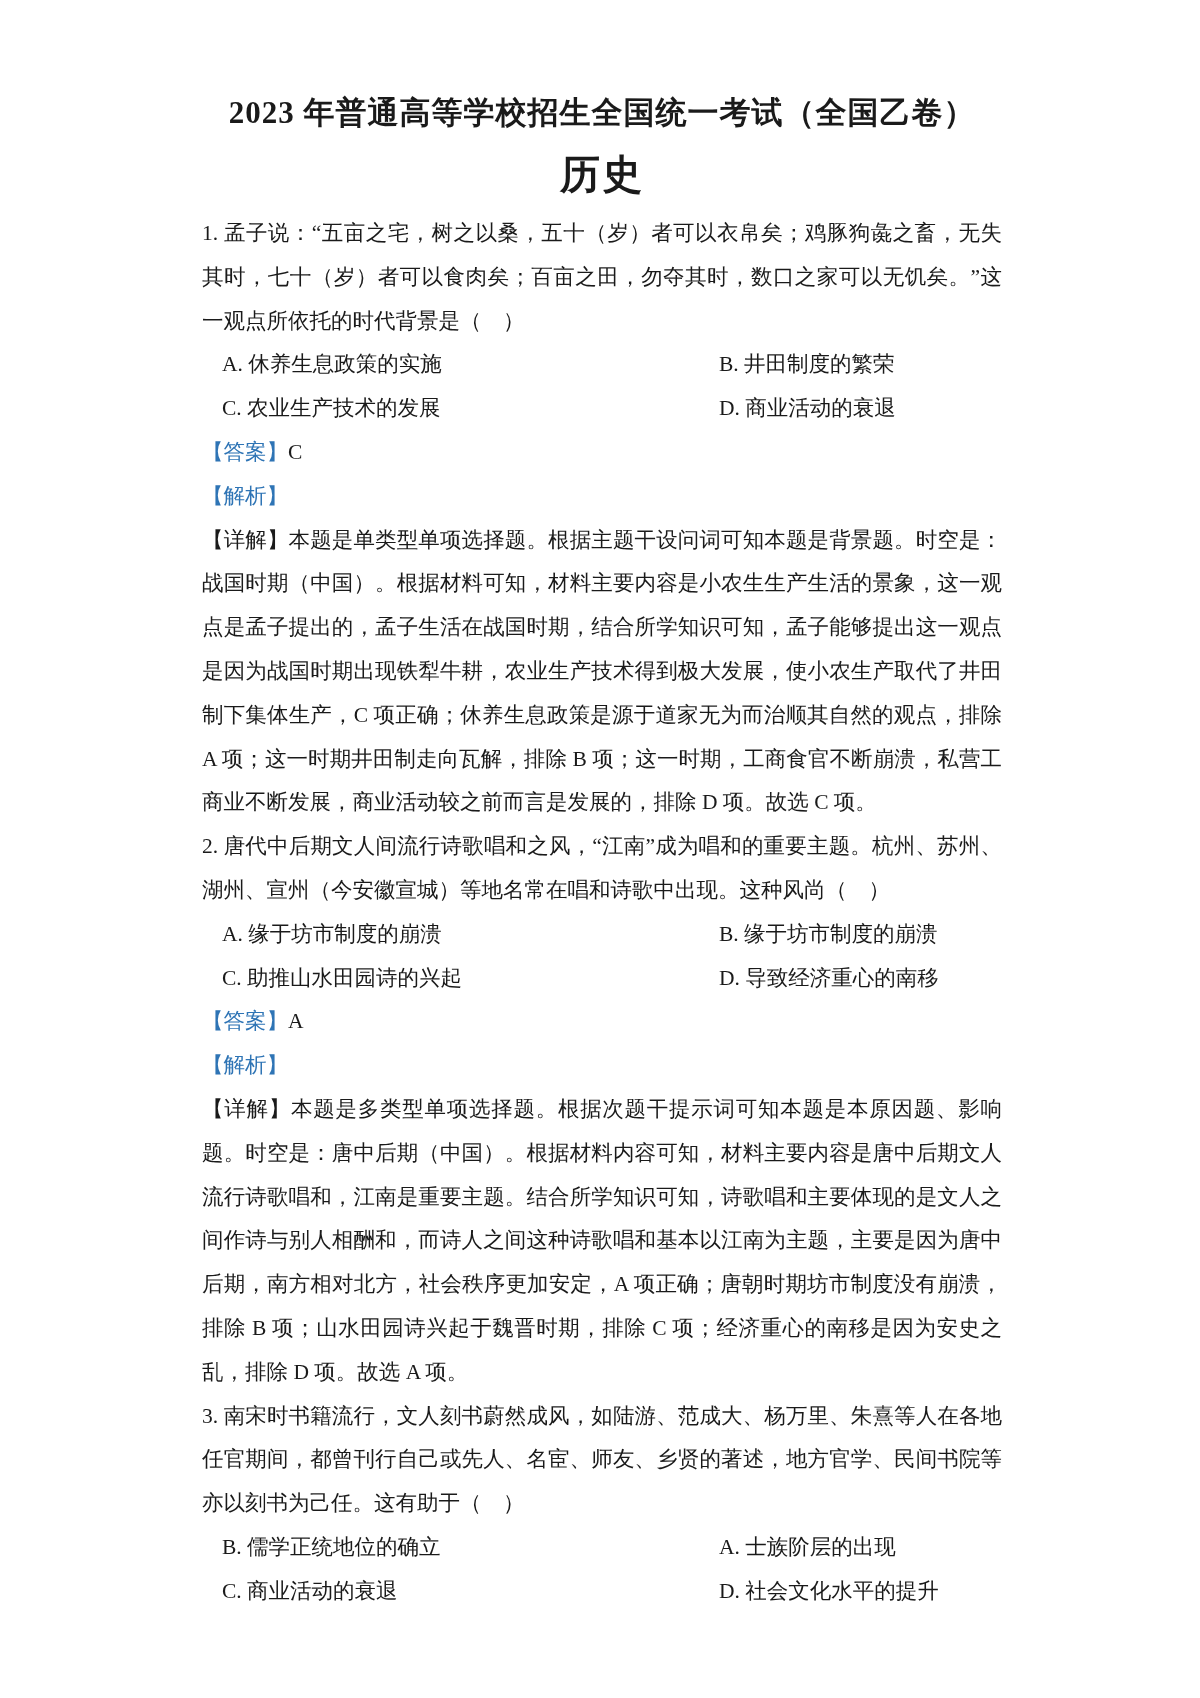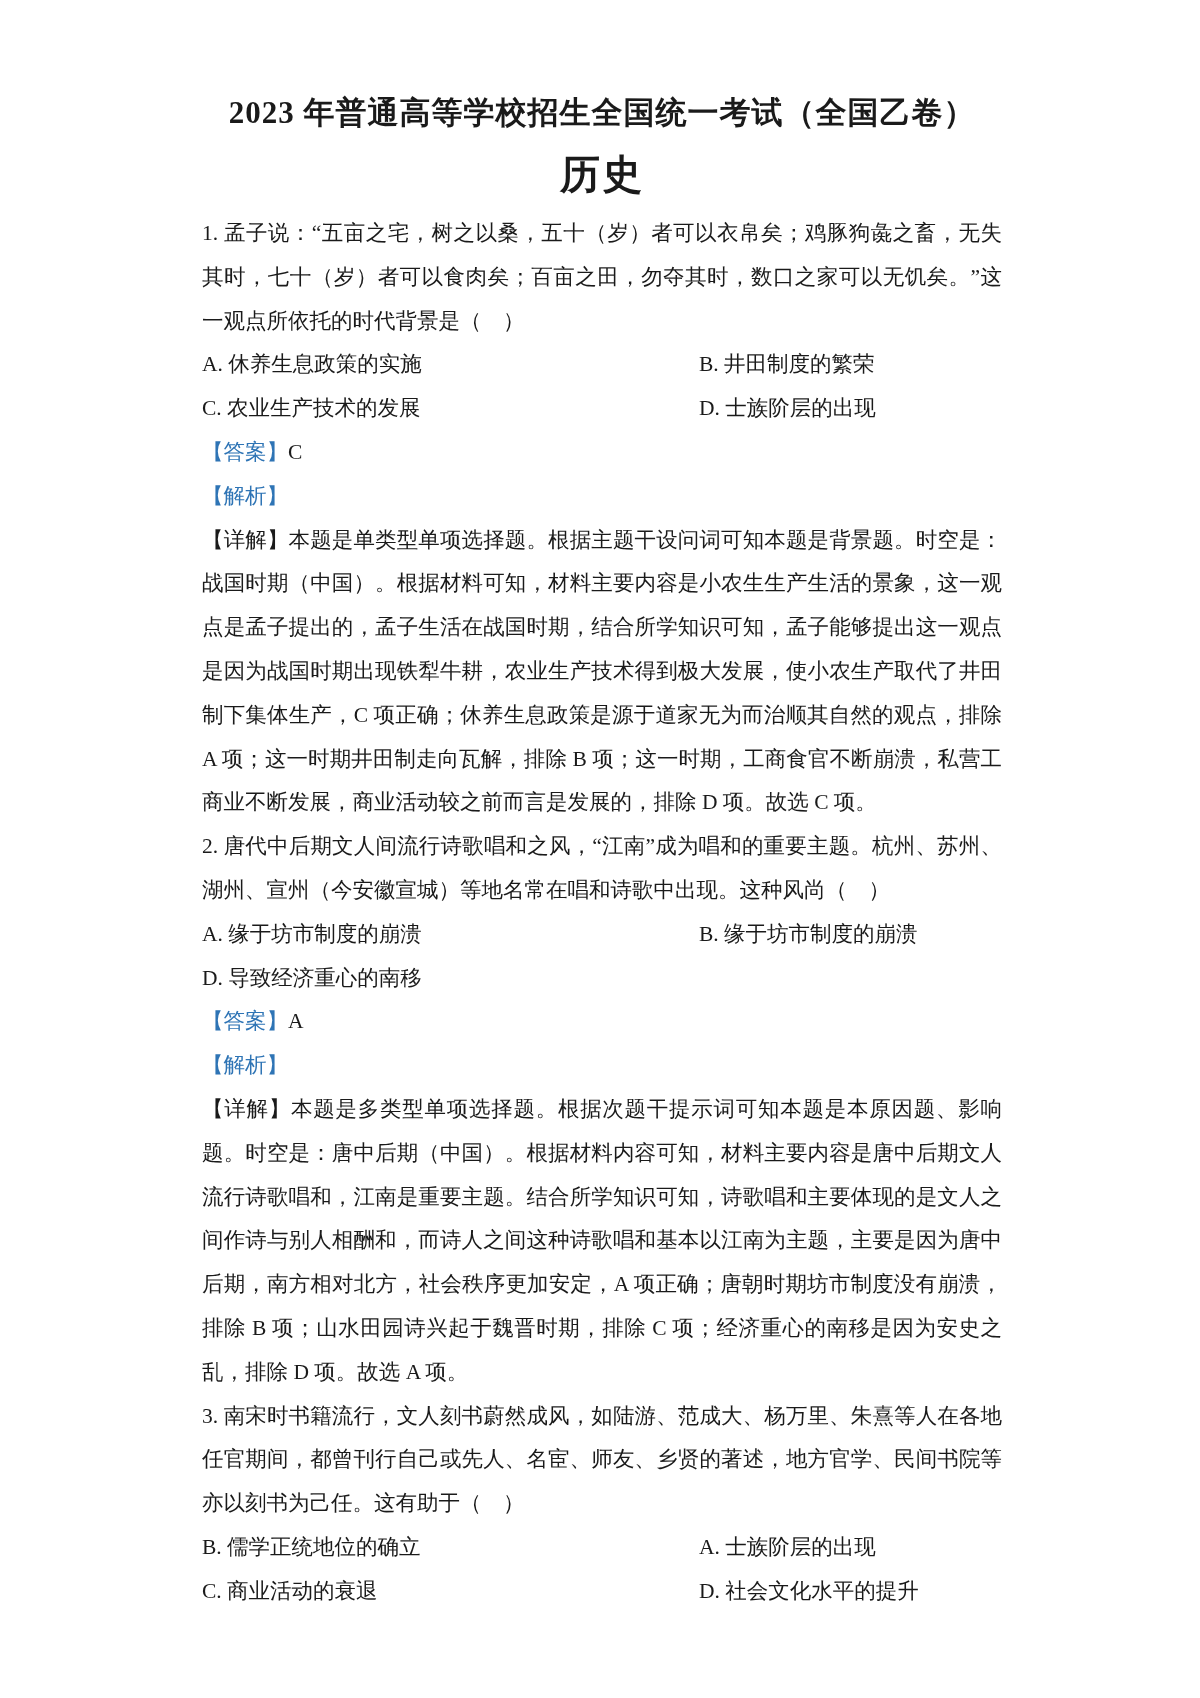--- a/index.html
+++ b/index.html
@@ -37,50 +37,52 @@
     margin: 0;
   }
   .stem, .detail {
     text-align: justify;
     text-justify: inter-ideograph;
     text-align-last: left;
   }
   .options {
     display: grid;
     grid-template-columns: 497px 1fr;
+    margin-left: 20px;
   }
   .blue { color: var(--label-blue, #2E74B5); font-family: Liberation Serif, serif; }
   .answer-value { color: #1a1a1a; }
 </style>
 </head>
 <body>
 
 <div class="page">
 
   <h1 class="doc-title">2023 年普通高等学校招生全国统一考试（全国乙卷）</h1>
   <h2 class="doc-subtitle">历史</h2>
 
   <section>
     <p class="para stem">1. 孟子说：“五亩之宅，树之以桑，五十（岁）者可以衣帛矣；鸡豚狗彘之畜，无失其时，七十（岁）者可以食肉矣；百亩之田，勿夺其时，数口之家可以无饥矣。”这一观点所依托的时代背景是（　）</p>
     <div class="options">
       <p class="para option">A. 休养生息政策的实施</p>
       <p class="para option">B. 井田制度的繁荣</p>
       <p class="para option">C. 农业生产技术的发展</p>
-      <p class="para option">D. 士族阶层的出现</p>
+      <p class="para option">D. 商业活动的衰退</p>
     </div>
     <p class="para answer-line"><span class="blue">【答案】</span><span class="answer-value">C</span></p>
     <p class="para analysis-line"><span class="blue">【解析】</span></p>
     <p class="para detail">【详解】本题是单类型单项选择题。根据主题干设问词可知本题是背景题。时空是：战国时期（中国）。根据材料可知，材料主要内容是小农生生产生活的景象，这一观点是孟子提出的，孟子生活在战国时期，结合所学知识可知，孟子能够提出这一观点是因为战国时期出现铁犁牛耕，农业生产技术得到极大发展，使小农生产取代了井田制下集体生产，C 项正确；休养生息政策是源于道家无为而治顺其自然的观点，排除 A 项；这一时期井田制走向瓦解，排除 B 项；这一时期，工商食官不断崩溃，私营工商业不断发展，商业活动较之前而言是发展的，排除 D 项。故选 C 项。</p>
   </section>
 
   <section>
     <p class="para stem">2. 唐代中后期文人间流行诗歌唱和之风，“江南”成为唱和的重要主题。杭州、苏州、湖州、宣州（今安徽宣城）等地名常在唱和诗歌中出现。这种风尚（　）</p>
     <div class="options">
       <p class="para option">A. 缘于坊市制度的崩溃</p>
       <p class="para option">B. 缘于坊市制度的崩溃</p>
+      <p class="para option">C. 助推山水田园诗的兴起</p>
       <p class="para option">D. 导致经济重心的南移</p>
     </div>
     <p class="para answer-line"><span class="blue">【答案】</span><span class="answer-value">A</span></p>
     <p class="para analysis-line"><span class="blue">【解析】</span></p>
     <p class="para detail">【详解】本题是多类型单项选择题。根据次题干提示词可知本题是本原因题、影响题。时空是：唐中后期（中国）。根据材料内容可知，材料主要内容是唐中后期文人流行诗歌唱和，江南是重要主题。结合所学知识可知，诗歌唱和主要体现的是文人之间作诗与别人相酬和，而诗人之间这种诗歌唱和基本以江南为主题，主要是因为唐中后期，南方相对北方，社会秩序更加安定，A 项正确；唐朝时期坊市制度没有崩溃，排除 B 项；山水田园诗兴起于魏晋时期，排除 C 项；经济重心的南移是因为安史之乱，排除 D 项。故选 A 项。</p>
   </section>
 
   <section>
     <p class="para stem">3. 南宋时书籍流行，文人刻书蔚然成风，如陆游、范成大、杨万里、朱熹等人在各地任官期间，都曾刊行自己或先人、名宦、师友、乡贤的著述，地方官学、民间书院等亦以刻书为己任。这有助于（　）</p>
     <div class="options">

